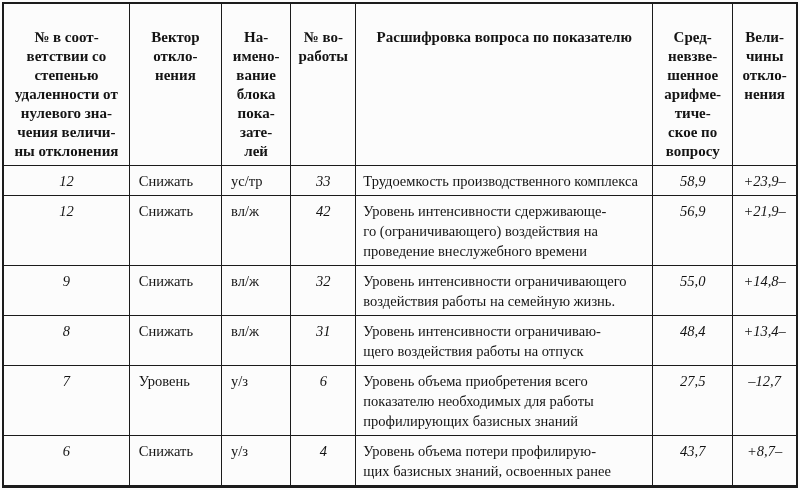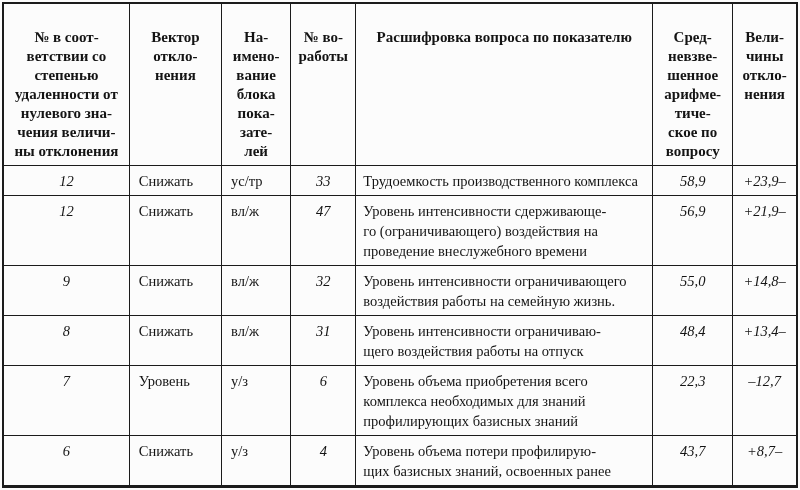--- a/index.html
+++ b/index.html
@@ -129,21 +129,21 @@
         <td class="t-left b-dotted">ус/тр</td>
         <td class="t-center">33</td>
         <td class="t-desc">Трудоемкость производственного комплекса</td>
         <td class="t-center">58,9</td>
         <td class="t-center b-dotted">+23,9–</td>
       </tr>
       <tr class="r1">
         <td class="t-center">12</td>
         <td class="t-left">Снижать</td>
         <td class="t-left b-dotted">вл/ж</td>
-        <td class="t-center">47</td>
+        <td class="t-center">42</td>
         <td class="t-desc">Уровень интенсивности сдерживающе-
 го (ограничивающего) воздействия на
 проведение внеслужебного времени</td>
         <td class="t-center">56,9</td>
         <td class="t-center b-dotted">+21,9–</td>
       </tr>
       <tr class="r3">
         <td class="t-center">9</td>
         <td class="t-left">Снижать</td>
         <td class="t-left b-dotted">вл/ж</td>
@@ -162,23 +162,23 @@
 щего воздействия работы на отпуск</td>
         <td class="t-center">48,4</td>
         <td class="t-center b-dotted">+13,4–</td>
       </tr>
       <tr class="r5">
         <td class="t-center">7</td>
         <td class="t-left">Уровень</td>
         <td class="t-left b-dotted">у/з</td>
         <td class="t-center">6</td>
         <td class="t-desc">Уровень объема приобретения всего
-комплекса необходимых для знаний
+показателю необходимых для работы
 профилирующих базисных знаний</td>
-        <td class="t-center">22,3</td>
+        <td class="t-center">27,5</td>
         <td class="t-center b-dotted">–12,7</td>
       </tr>
       <tr class="r6">
         <td class="t-center">6</td>
         <td class="t-left">Снижать</td>
         <td class="t-left b-dotted">у/з</td>
         <td class="t-center">4</td>
         <td class="t-desc">Уровень объема потери профилирую-
 щих базисных знаний, освоенных ранее</td>
         <td class="t-center">43,7</td>

